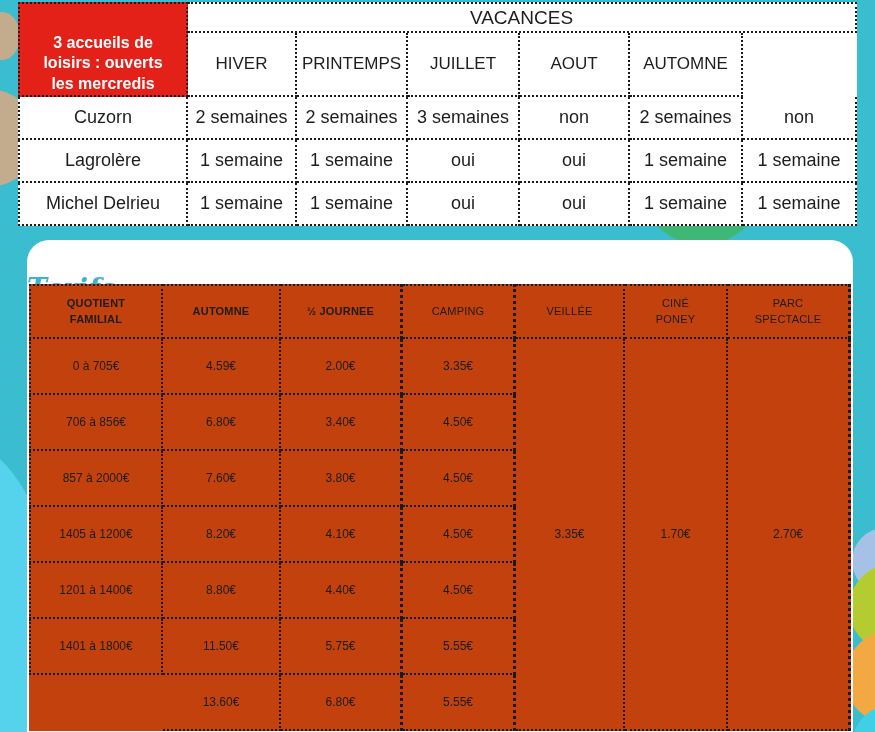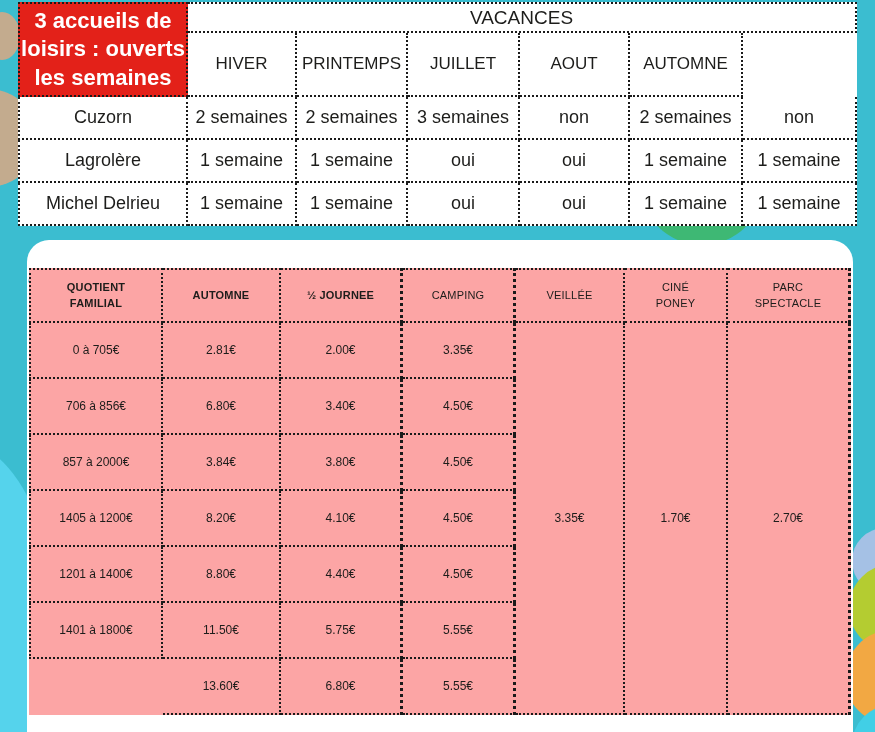--- a/index.html
+++ b/index.html
@@ -25,31 +25,31 @@
   .bt{border-top-width:2px} .bl{border-left-width:2px} .br{border-right-width:2px}
   .bb{border-bottom-width:2px} .brk{border-right-width:3px}
 
   
   .vac { left:18px; top:2px; width:839px; height:224px;
          grid-template-columns:170px 109px 111px 112px 110px 113px 114px;
          grid-template-rows:31px 64px 43px 43px 43px; font-size:18px; }
   .vac-title { font-size:19px; }
   .vac-h { font-size:17px; line-height:1.25; }
   .narrow { max-width:84px; }
-  .red-cell { background:#e32119; color:#fff; font-weight:bold; font-size:22px; line-height:1.3; }
+  .red-cell { background:#e32119; color:#fff; font-weight:bold; font-size:16px; line-height:1.3;justify-content:flex-end; }
 
   
   .card { position:absolute; left:27px; top:240px; width:826px; height:492px;
           background:#fff; border-radius:22px 22px 0 0; z-index:1; }
   .tarifs-title { position:absolute; top:1px; left:0; right:0; text-align:left;
           font-family:"DejaVu Serif", serif; font-style:italic; font-weight:bold;
           font-size:27px; color:#3cb4d0; letter-spacing:0.5px;margin-top:32px; }
-  .tar { position:absolute; left:2px; top:28px; width:822px; height:447px; display:grid;
+  .tar { position:absolute; left:2px; top:44px; width:822px; height:447px; display:grid;
          grid-template-columns:134px 118px 122px 113px 109px 103px 123px;
-         grid-template-rows:55px repeat(7, 56px); background:#fca5a5; }
+         grid-template-rows:55px repeat(7, 56px); background:#c2410c; }
   .tar-h { font-size:11px; line-height:1.45; letter-spacing:0.2px; }
   .bold  { font-weight:bold; }
   .tar-d { font-size:12px; }
 </style>
 </head>
 <body>
 
 <div id="screen">
 
   <div class="shape tan1"></div>
@@ -58,21 +58,21 @@
   <div class="shape lblob"></div>
   <div class="shape peri"></div>
   <div class="shape lime"></div>
   <div class="shape orange"></div>
   <div class="shape cyan2"></div>
 
   <div class="tbl vac">
     <div class="cell red-cell bt bl br bb" style="grid-area:1/1/3/2">
       <div>3 accueils de</div>
       <div>loisirs : ouverts</div>
-      <div>les semaines</div>
+      <div>les mercredis</div>
     </div>
     <div class="cell vac-title bt br bb" style="grid-area:1/2/2/8">VACANCES</div>
 
     <div class="cell vac-h br bb" style="grid-area:2/2/3/3">HIVER</div>
     <div class="cell vac-h br bb" style="grid-area:2/3/3/4">PRINTEMPS</div>
     <div class="cell vac-h br bb" style="grid-area:2/5/3/6">AOUT</div>
     <div class="cell vac-h br bb" style="grid-area:2/4/3/5">JUILLET</div>
     <div class="cell vac-h br bb" style="grid-area:2/6/3/7">AUTOMNE</div>
 
     <div class="cell bl br bb" style="grid-area:3/1/4/2">Cuzorn</div>
@@ -115,31 +115,31 @@
       <div class="cell tar-h bt br bb" style="grid-area:1/6/2/7">
         <div>CINÉ</div>
         <div>PONEY</div>
       </div>
       <div class="cell tar-h bt brk bb" style="grid-area:1/7/2/8">
         <div>PARC</div>
         <div>SPECTACLE</div>
       </div>
 
       <div class="cell tar-d bl br bb" style="grid-area:2/1/3/2">0 à 705€</div>
-      <div class="cell tar-d br bb" style="grid-area:2/2/3/3">2.81€</div>
+      <div class="cell tar-d br bb" style="grid-area:2/2/3/3">4.59€</div>
       <div class="cell tar-d brk bb" style="grid-area:2/3/3/4">2.00€</div>
       <div class="cell tar-d brk bb" style="grid-area:2/4/3/5">3.35€</div>
 
       <div class="cell tar-d bl br bb" style="grid-area:3/1/4/2">706 à 856€</div>
       <div class="cell tar-d br bb" style="grid-area:3/2/4/3">6.80€</div>
       <div class="cell tar-d brk bb" style="grid-area:3/3/4/4">3.40€</div>
       <div class="cell tar-d brk bb" style="grid-area:3/4/4/5">4.50€</div>
 
       <div class="cell tar-d bl br bb" style="grid-area:4/1/5/2">857 à 2000€</div>
-      <div class="cell tar-d br bb" style="grid-area:4/2/5/3">3.84€</div>
+      <div class="cell tar-d br bb" style="grid-area:4/2/5/3">7.60€</div>
       <div class="cell tar-d brk bb" style="grid-area:4/3/5/4">3.80€</div>
       <div class="cell tar-d brk bb" style="grid-area:4/4/5/5">4.50€</div>
 
       <div class="cell tar-d bl br bb" style="grid-area:5/1/6/2">1405 à 1200€</div>
       <div class="cell tar-d br bb" style="grid-area:5/2/6/3">8.20€</div>
       <div class="cell tar-d brk bb" style="grid-area:5/3/6/4">4.10€</div>
       <div class="cell tar-d brk bb" style="grid-area:5/4/6/5">4.50€</div>
 
       <div class="cell tar-d bl br bb" style="grid-area:6/1/7/2">1201 à 1400€</div>
       <div class="cell tar-d br bb" style="grid-area:6/2/7/3">8.80€</div>

